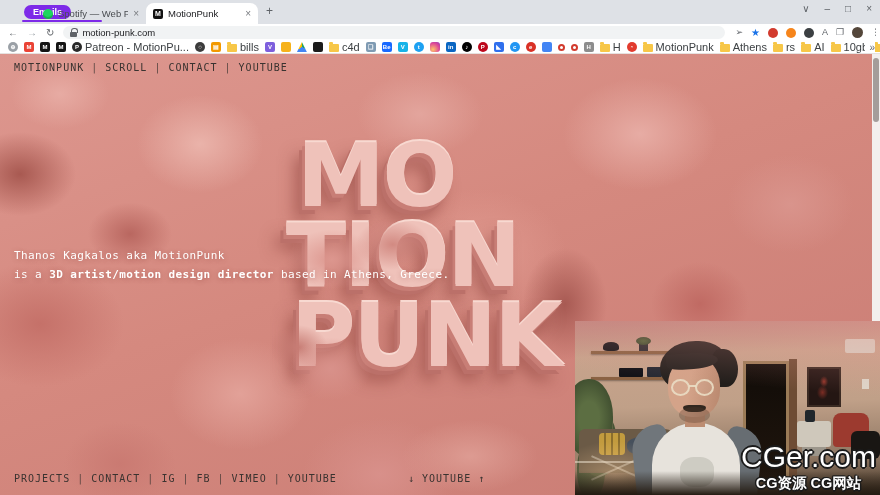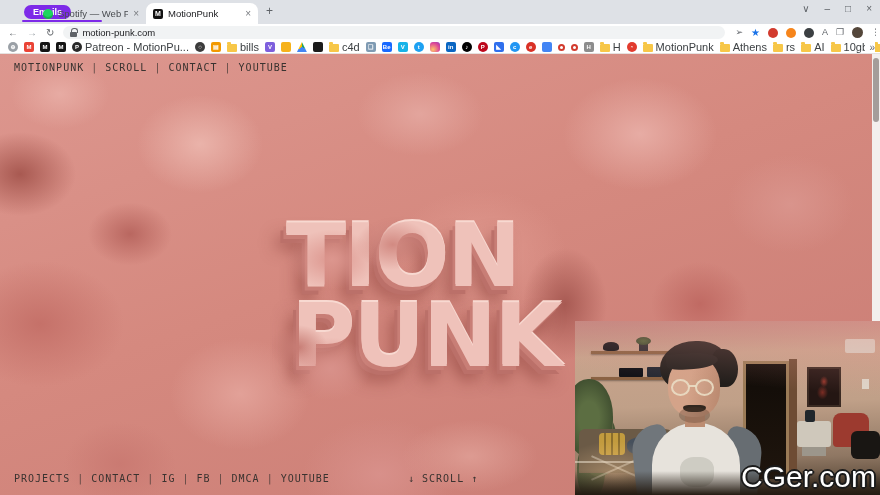--- a/index.html
+++ b/index.html
@@ -333,43 +333,46 @@
     <div class="site-nav">
         <span class="tlink">MOTIONPUNK</span>
         <span class="sep">|</span>
         <span class="tlink">SCROLL</span>
         <span class="sep">|</span>
         <span class="tlink">CONTACT</span>
         <span class="sep">|</span>
         <span class="tlink">YOUTUBE</span>
       </div>
 
+    <div class="hero-row hero-1">MO</div>
     <div class="hero-row hero-2">TION</div>
     <div class="hero-row hero-3">PUNK</div>
     <div class="cloud cloud-a"></div>
     <div class="cloud cloud-b"></div>
     <div class="cloud cloud-c"></div>
 
     <div class="intro">
+      <div>Thanos Kagkalos aka MotionPunk</div>
+      <div><span>is a </span><b>3D artist/motion design director</b><span> based in Athens, Greece.</span></div>
     </div>
 
     <div class="site-footer">
         <span class="tlink">PROJECTS</span>
         <span class="sep">|</span>
         <span class="tlink">CONTACT</span>
         <span class="sep">|</span>
         <span class="tlink">IG</span>
         <span class="sep">|</span>
         <span class="tlink">FB</span>
         <span class="sep">|</span>
-        <span class="tlink">DMCA</span>
+        <span class="tlink">VIMEO</span>
         <span class="sep">|</span>
         <span class="tlink">YOUTUBE</span>
       </div>
-    <div class="scroll-ind">↓ SCROLL ↑</div>
+    <div class="scroll-ind">↓ YOUTUBE ↑</div>
 
     <div class="sbar">
       <div class="sbar-thumb"></div>
     </div>
   </div>
 
   <div class="webcam">
     <div class="shelf sh1"></div>
     <div class="shelf sh2"></div>
     <div class="cap"></div>
@@ -412,16 +415,17 @@
       </div>
       <div class="mustache"></div>
       <div class="beard"></div>
     </div>
 
     <div class="floor"></div>
     <div class="wc-glow"></div>
 
     <div class="wm">
       <div class="wm-title">CGer.com</div>
+      <div class="wm-sub">CG资源 CG网站</div>
     </div>
   </div>
 
 </div>
 
 </body></html>

